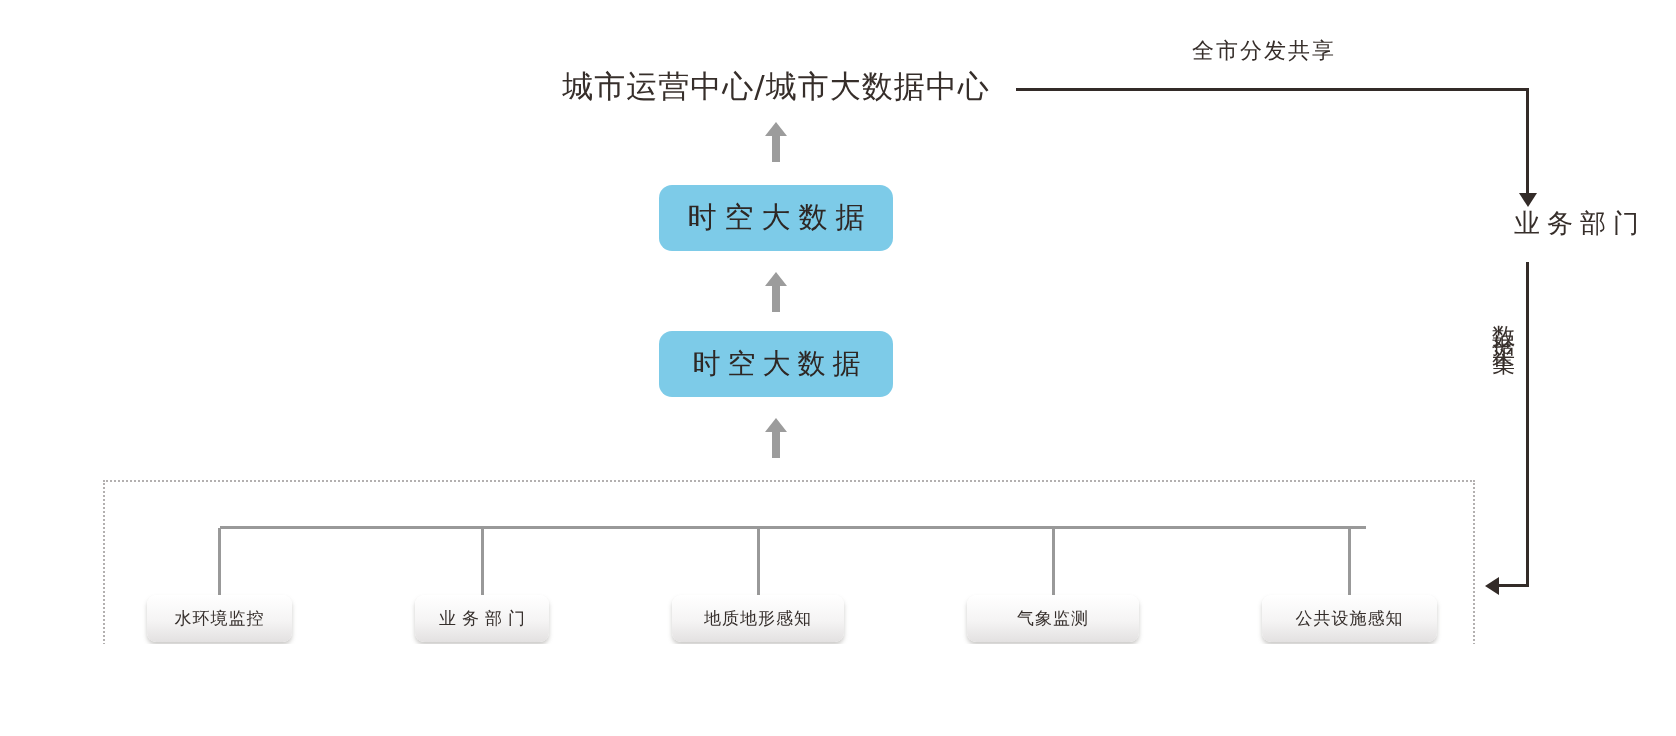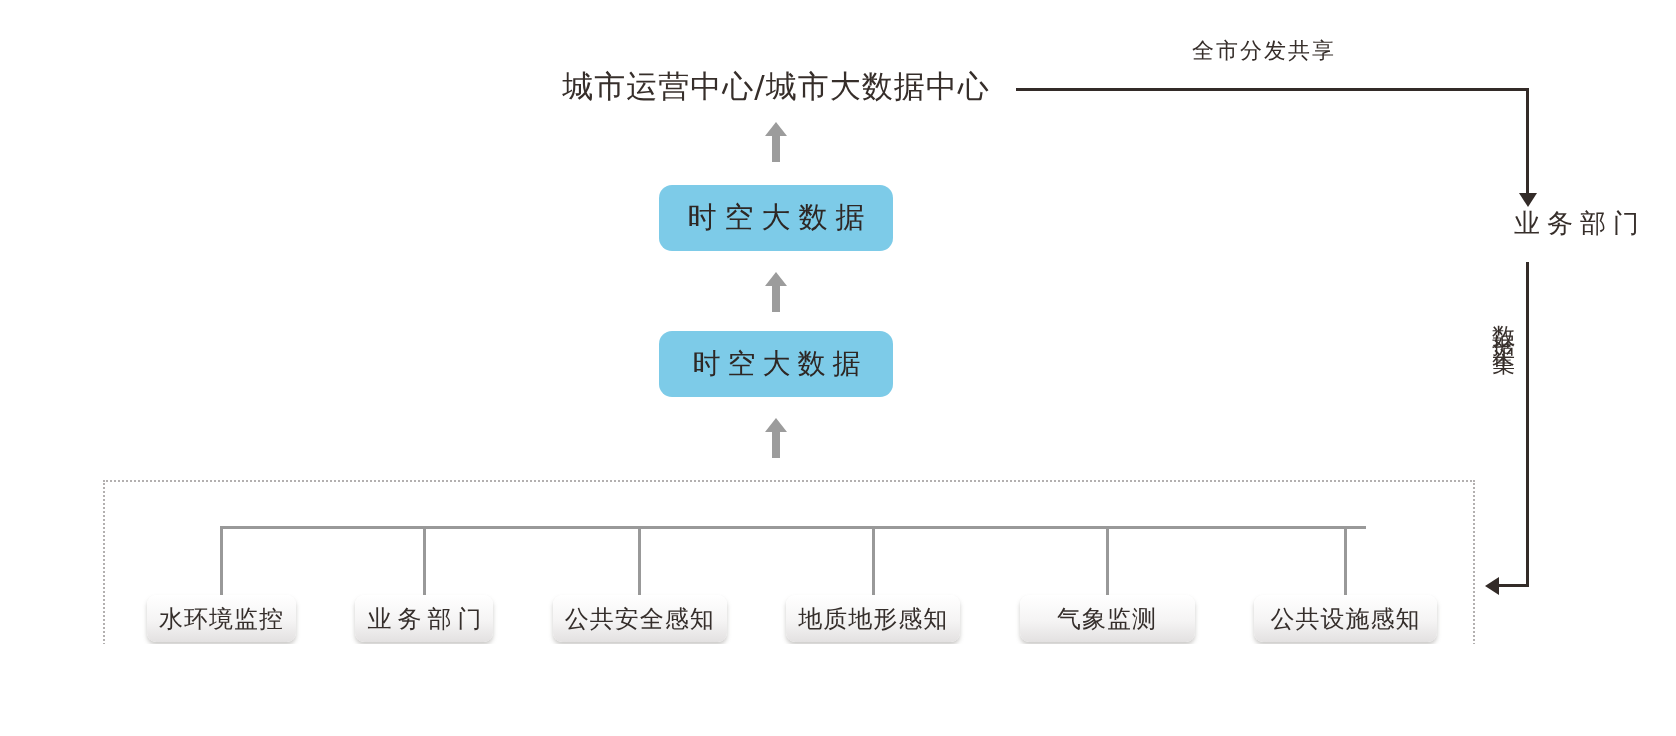--- a/index.html
+++ b/index.html
@@ -76,21 +76,21 @@
   .cell { position:relative; }
   .drop {
     position:absolute; bottom:100%; left:50%; margin-left:-1.5px;
     width:3px; height:67px; background:#999999;
   }
   .sbox {
     position:relative; height:47px; padding:0 12px; border-radius:9px;
     display:flex; align-items:center; justify-content:center;
     background:linear-gradient(180deg,#ffffff 0%,#f5f4f4 55%,#e3e1e1 100%);
     box-shadow:0 3px 4px rgba(110,105,100,0.35);
-    font-size:24px; letter-spacing:1px; color:#352e2b; white-space:nowrap;
+    font-size:17px; letter-spacing:1px; color:#352e2b; white-space:nowrap;
   }
   .cell:nth-child(1) .sbox { min-width:145px; }
   .cell:nth-child(2) .sbox { min-width:134px; letter-spacing:6px; }
   .cell:nth-child(3) .sbox { min-width:172px; }
   .cell:nth-child(4) .sbox { min-width:172px; }
   .cell:nth-child(5) .sbox { min-width:175px; }
   .cell:nth-child(6) .sbox { min-width:183px; }
   .cell:nth-child(7) .sbox { min-width:145px; letter-spacing:6px; }
   .cell:nth-child(2) .sbox span, .cell:nth-child(7) .sbox span { margin-right:-6px; }
 </style>
@@ -143,26 +143,20 @@
       </div>
       <div class="cell">
         <div class="drop"></div>
         <div class="sbox">
             <span>业务部门</span>
           </div>
       </div>
       <div class="cell">
         <div class="drop"></div>
         <div class="sbox">
-            <span>公共安全感知</span>
-          </div>
-      </div>
-      <div class="cell">
-        <div class="drop"></div>
-        <div class="sbox">
             <span>地质地形感知</span>
           </div>
       </div>
       <div class="cell">
         <div class="drop"></div>
         <div class="sbox">
             <span>气象监测</span>
           </div>
       </div>
       <div class="cell">

